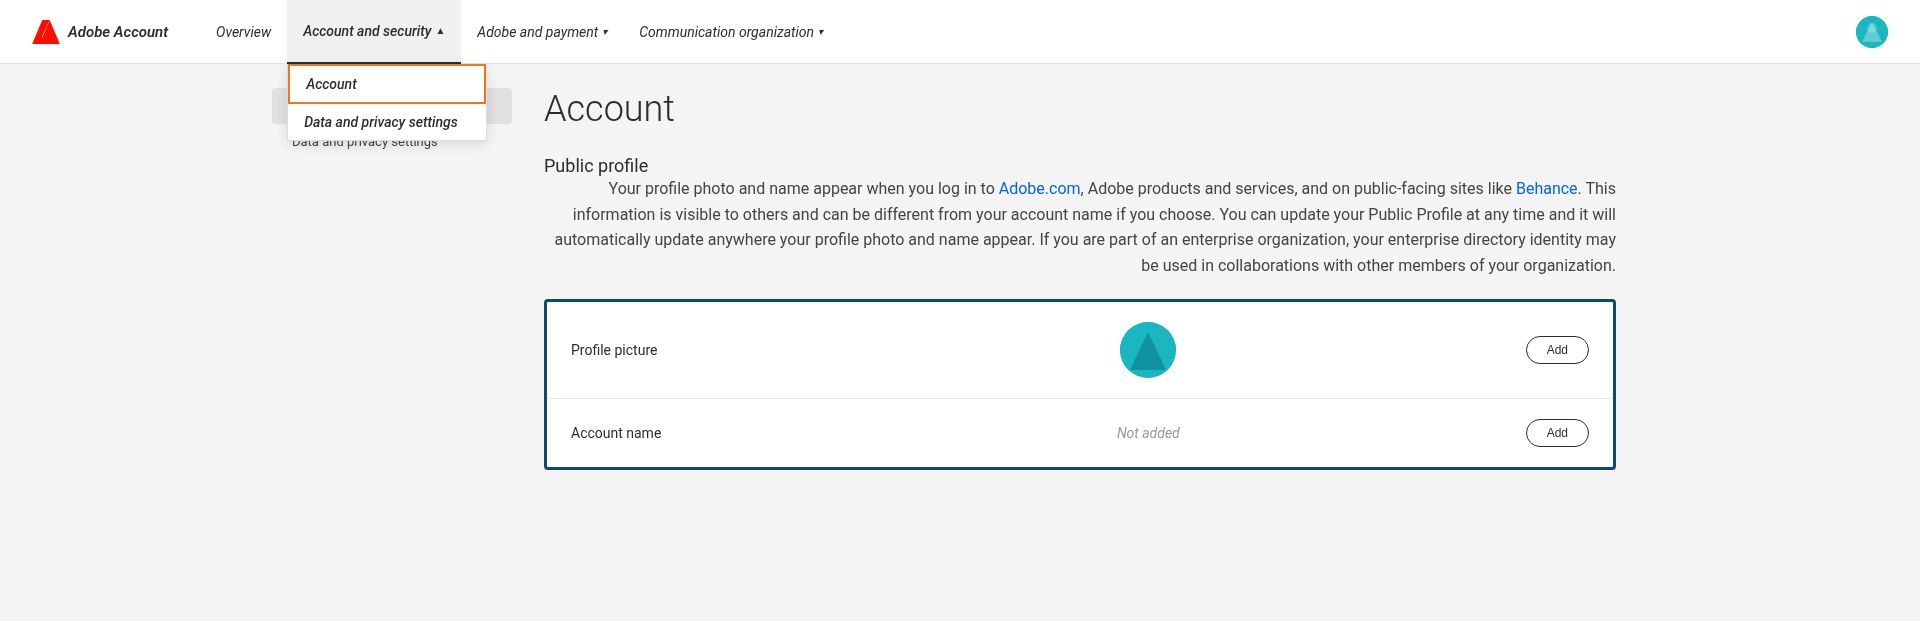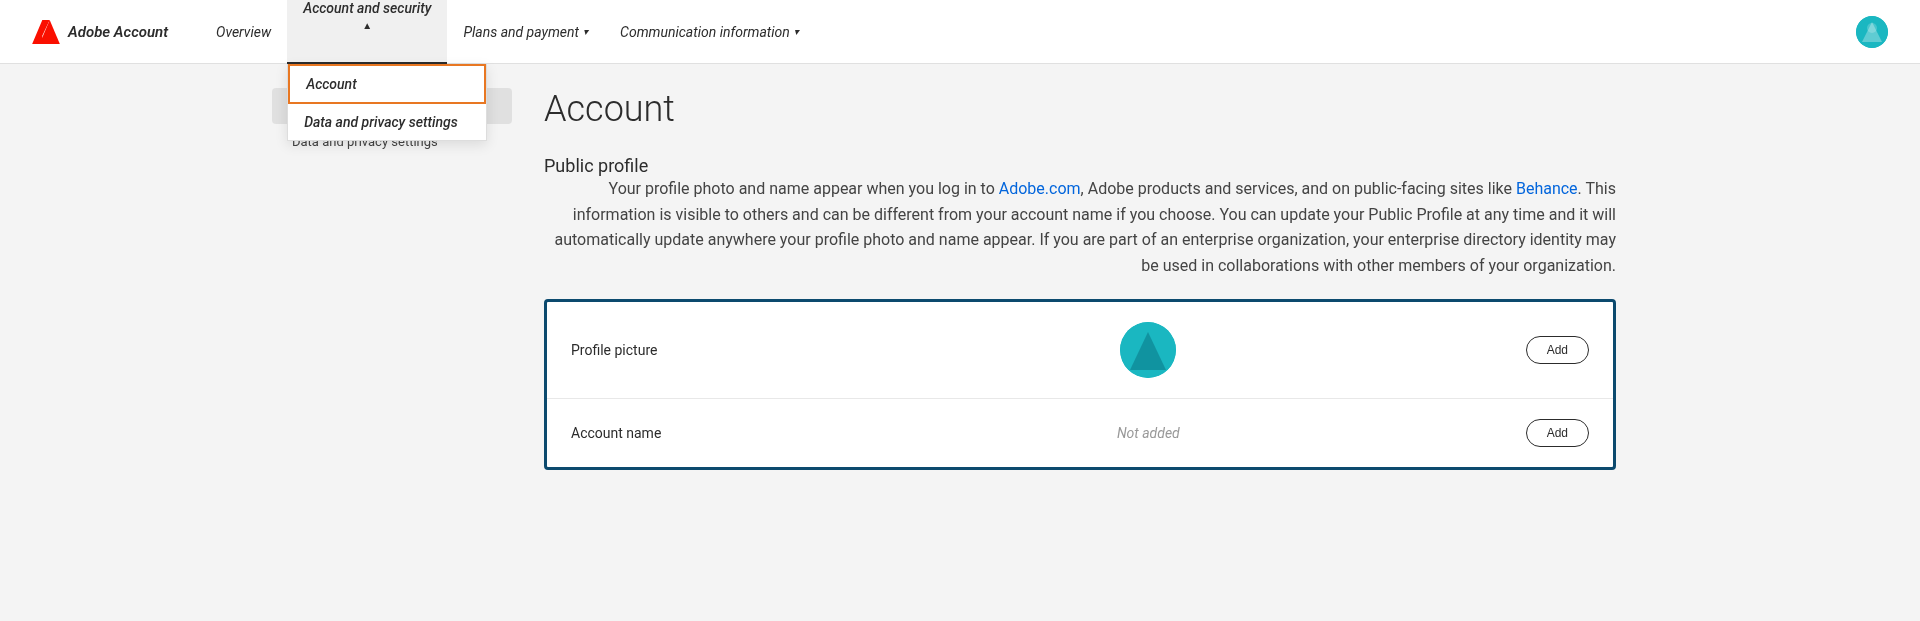--- a/index.html
+++ b/index.html
@@ -56,21 +56,20 @@
       position: relative;
       white-space: nowrap;
       gap: 4px;
     }
     .nav-item.active {
       border-bottom: 2px solid #2c2c2c;
       font-weight: 500;
     }
     .nav-item.dropdown-open {
       background: #f0f0f0;
-      flex-direction: column;
     }
     .chevron-icon {
       font-size: 10px;
       display: inline-block;
     }
     .nav-right {
       margin-left: auto;
     }
     .avatar-circle {
       width: 32px;
@@ -247,26 +246,26 @@
         <div class="dropdown-item selected">
           <span>Account</span>
         </div>
         <div class="dropdown-item">
           <span>Data and privacy settings</span>
         </div>
       </div>
     </div>
 
     <div class="nav-item">
-      <span>Plans and payment</span>
+      <span>Adobe and payment</span>
       <span class="chevron-icon">▾</span>
     </div>
 
     <div class="nav-item">
-      <span>Communication information</span>
+      <span>Communication organization</span>
       <span class="chevron-icon">▾</span>
     </div>
   </div>
 
   <div class="nav-right">
     <div class="avatar-circle">
       <svg class="avatar-shape" viewBox="0 0 32 32">
         <circle cx="16" cy="16" r="16" fill="#1ab7c1"></circle>
         <polygon points="16,6 26,26 6,26" fill="rgba(255,255,255,0.3)"></polygon>
         <circle cx="16" cy="12" r="5" fill="rgba(255,255,255,0.2)"></circle>

